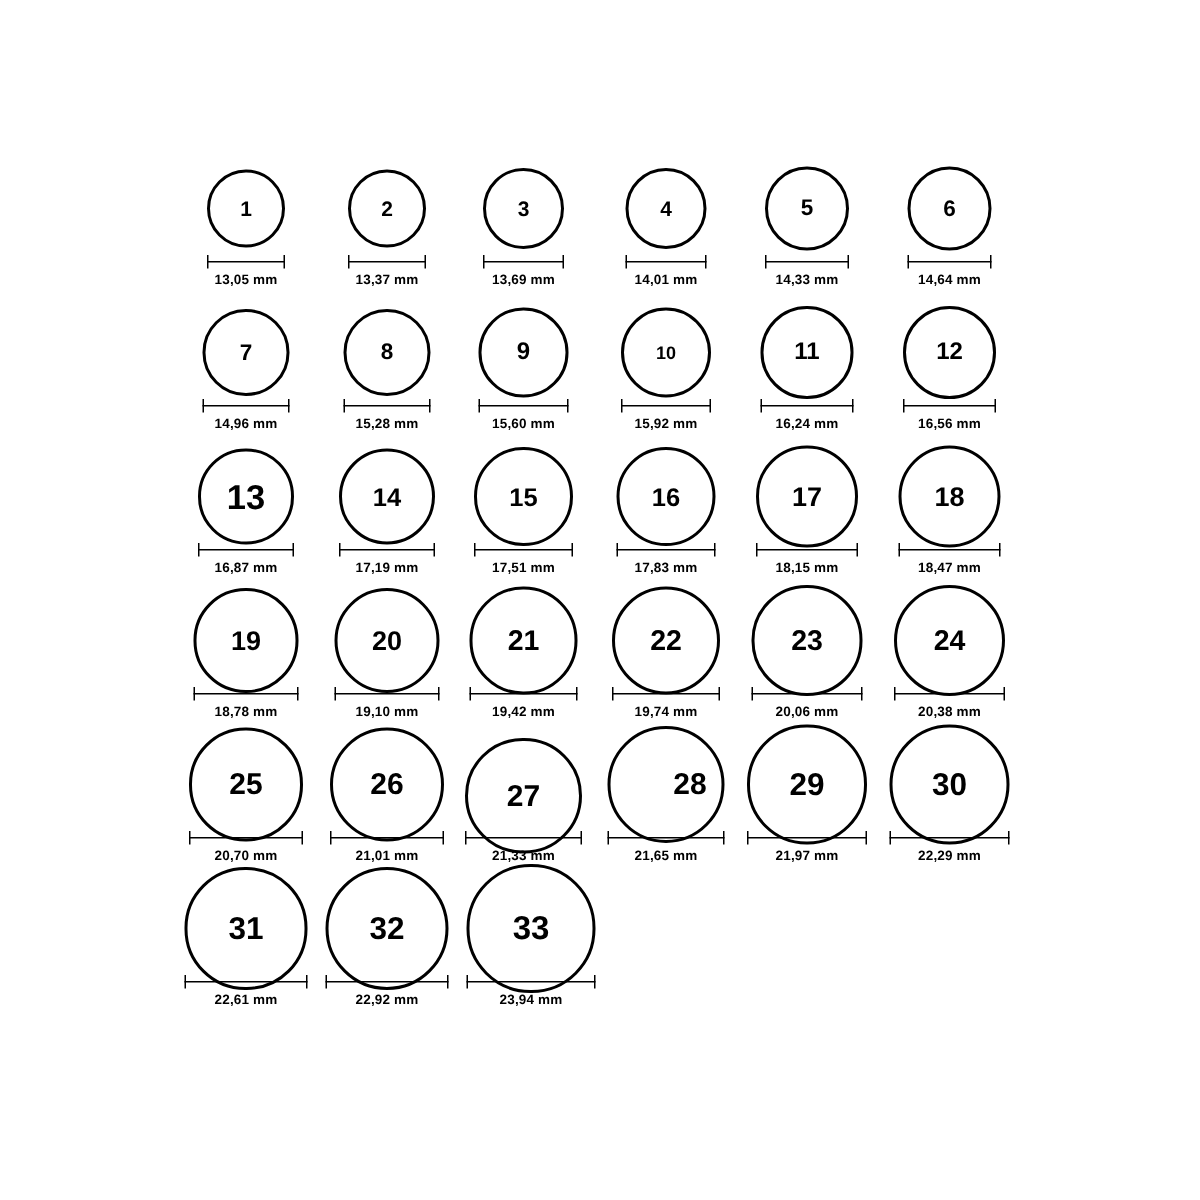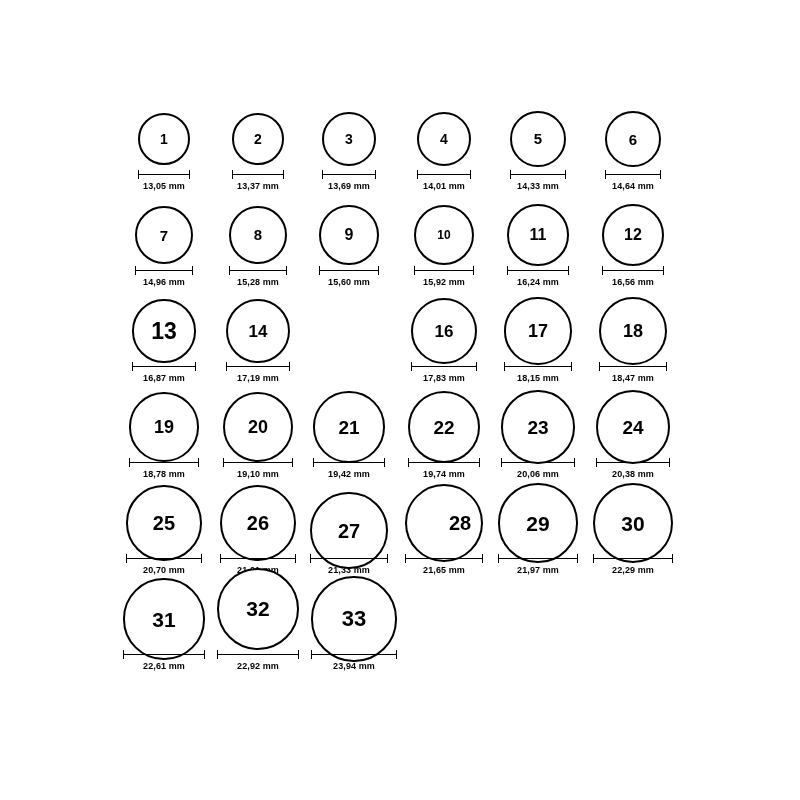--- a/index.html
+++ b/index.html
@@ -286,20 +286,35 @@
       </div>
       <div class="dim-wrap">
         <div class="dim-line" style="width: 64.627px;">
           <span class="bar"></span>
           <span class="tick-left"></span>
           <span class="tick-right"></span>
         </div>
         <div class="dim-label">17,19 mm</div>
       </div>
     </div>
+    <div class="size-cell" style="left: 289px; top: 300px; width: 120px; height: 96px;">
+      <div style="height: 62px; display: flex; align-items: center; justify-content: center;">
+        <div class="ring-circle" style="width: 65.603px; height: 65.603px;">
+          <span class="ring-number" style="font-size: 17px;">15</span>
+        </div>
+      </div>
+      <div class="dim-wrap">
+        <div class="dim-line" style="width: 65.603px;">
+          <span class="bar"></span>
+          <span class="tick-left"></span>
+          <span class="tick-right"></span>
+        </div>
+        <div class="dim-label">17,51 mm</div>
+      </div>
+    </div>
     <div class="size-cell" style="left: 384px; top: 300px; width: 120px; height: 96px;">
       <div style="height: 62px; display: flex; align-items: center; justify-content: center;">
         <div class="ring-circle" style="width: 66.579px; height: 66.579px;">
           <span class="ring-number" style="font-size: 17px;">16</span>
         </div>
       </div>
       <div class="dim-wrap">
         <div class="dim-line" style="width: 66.579px;">
           <span class="bar"></span>
           <span class="tick-left"></span>
@@ -527,21 +542,21 @@
       <div class="dim-wrap">
         <div class="dim-line" style="width: 81.158px;">
           <span class="bar"></span>
           <span class="tick-left"></span>
           <span class="tick-right"></span>
         </div>
         <div class="dim-label">22,61 mm</div>
       </div>
     </div>
     <div class="size-cell" style="left: 198px; top: 588px; width: 120px; height: 96px;">
-      <div style="height: 62px; display: flex; align-items: flex-end; justify-content: center;">
+      <div style="height: 62px; display: flex; align-items: center; justify-content: center;">
         <div class="ring-circle" style="width: 82.1035px; height: 82.1035px;">
           <span class="ring-number" style="font-size: 21px;">32</span>
         </div>
       </div>
       <div class="dim-wrap">
         <div class="dim-line" style="width: 82.1035px;">
           <span class="bar"></span>
           <span class="tick-left"></span>
           <span class="tick-right"></span>
         </div>

